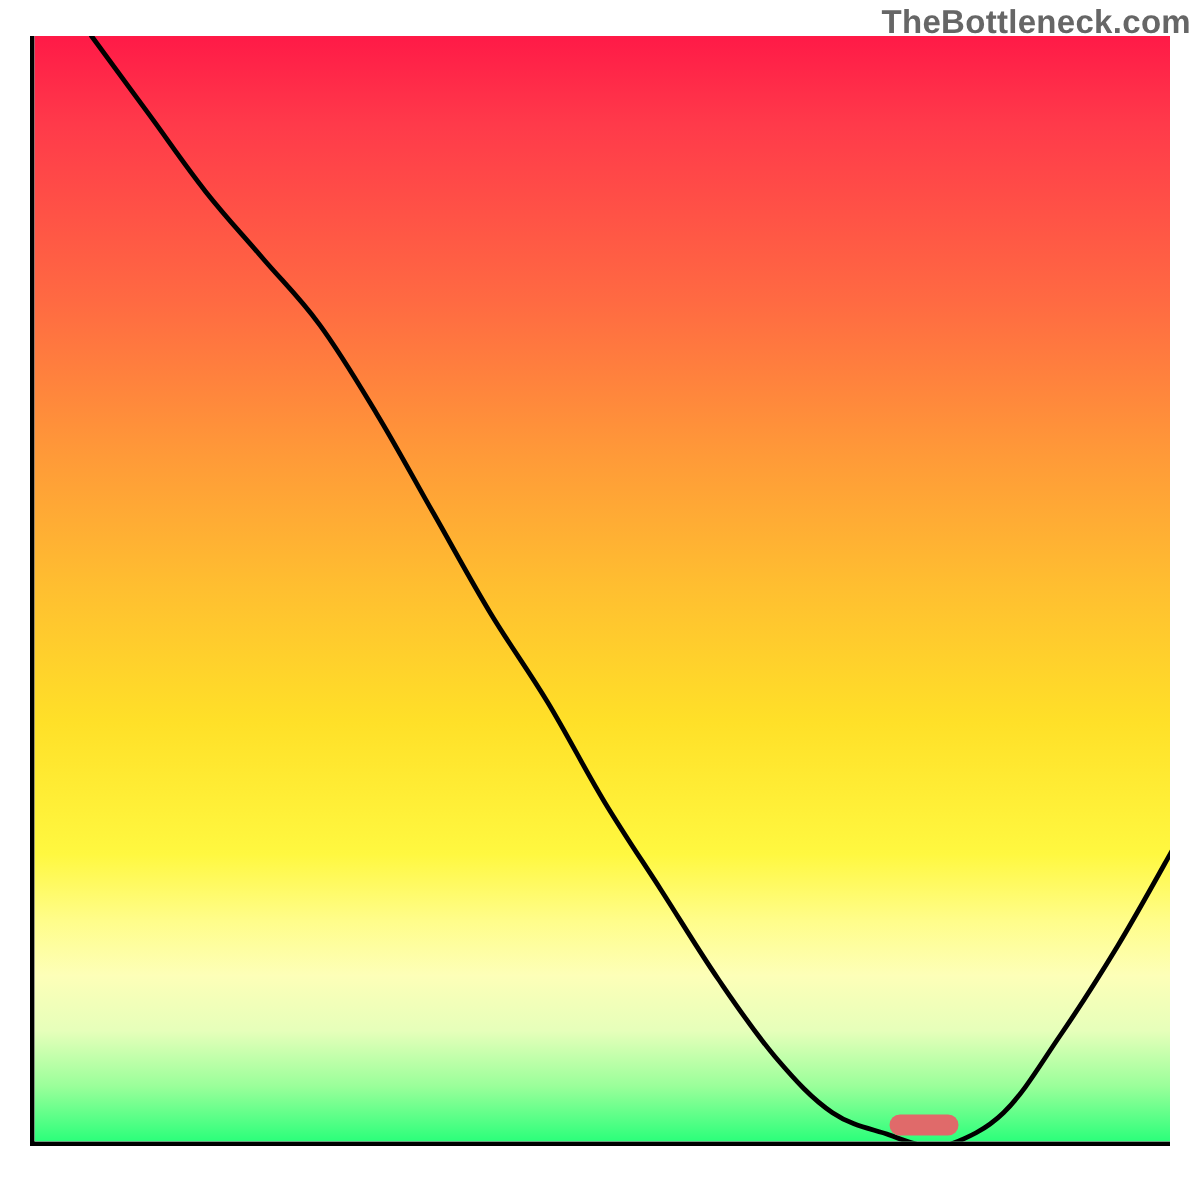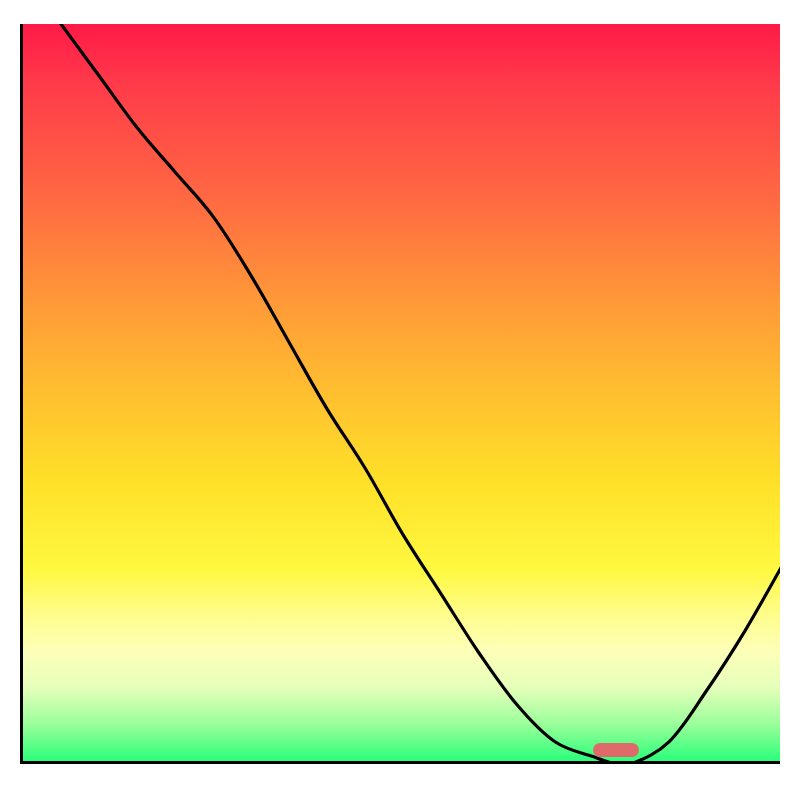--- a/index.html
+++ b/index.html
@@ -78,20 +78,21 @@
     height: 14px;
     background: #e06a6a;
     border-radius: 7px;
   }
 </style>
 </head>
 <body>
 
 <div class="container">
 
+  <div class="watermark">TheBottleneck.com</div>
 
   <div class="plot-outer">
     <div class="plot-area">
       <div class="gradient-bg"></div>
 
       <svg class="curve" viewBox="0 0 760 740" preserveAspectRatio="none">
         <path id="curve-path" fill="none" stroke="#000" stroke-width="3.2" stroke-linecap="round" stroke-linejoin="round" d="M 38.0 0.0 C 44.8 9.3, 62.3 33.2, 76.0 51.8 C 89.7 70.4, 100.3 86.3, 114.0 103.6 C 127.7 120.9, 138.3 132.0, 152.0 148.0 C 165.7 164.0, 176.3 173.8, 190.0 192.4 C 203.7 211.0, 214.3 229.0, 228.0 251.6 C 241.7 274.2, 252.3 294.2, 266.0 318.2 C 279.7 342.2, 290.3 362.2, 304.0 384.8 C 317.7 407.4, 328.3 421.4, 342.0 444.0 C 355.7 466.6, 366.3 488.0, 380.0 510.6 C 393.7 533.2, 404.3 548.5, 418.0 569.8 C 431.7 591.1, 442.3 609.0, 456.0 629.0 C 469.7 649.0, 480.3 664.8, 494.0 680.8 C 507.7 696.8, 518.3 708.5, 532.0 717.8 C 545.7 727.1, 559.1 728.6, 570.0 732.6 C 580.9 736.6, 586.0 738.7, 592.8 740.0 C 599.6 741.3, 598.4 744.0, 608.0 740.0 C 617.6 736.0, 632.3 731.1, 646.0 717.8 C 659.7 704.5, 670.3 686.0, 684.0 666.0 C 697.7 646.0, 708.3 629.4, 722.0 606.8 C 735.7 584.2, 753.2 552.2, 760.0 540.2"></path>
       </svg>
 
       <div id="marker" class="marker" style="width: 45.6px; left: 570px; bottom: 4px; background: rgb(224, 106, 106);"></div>

